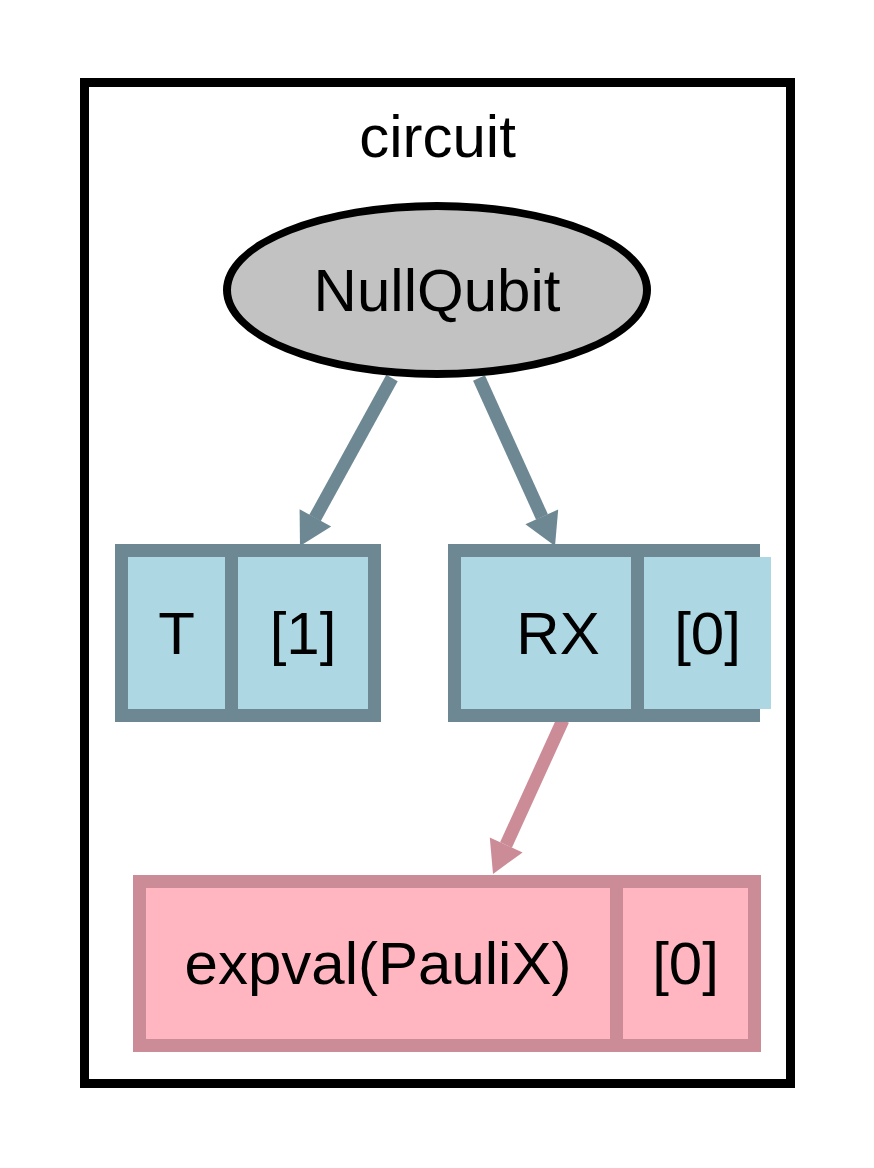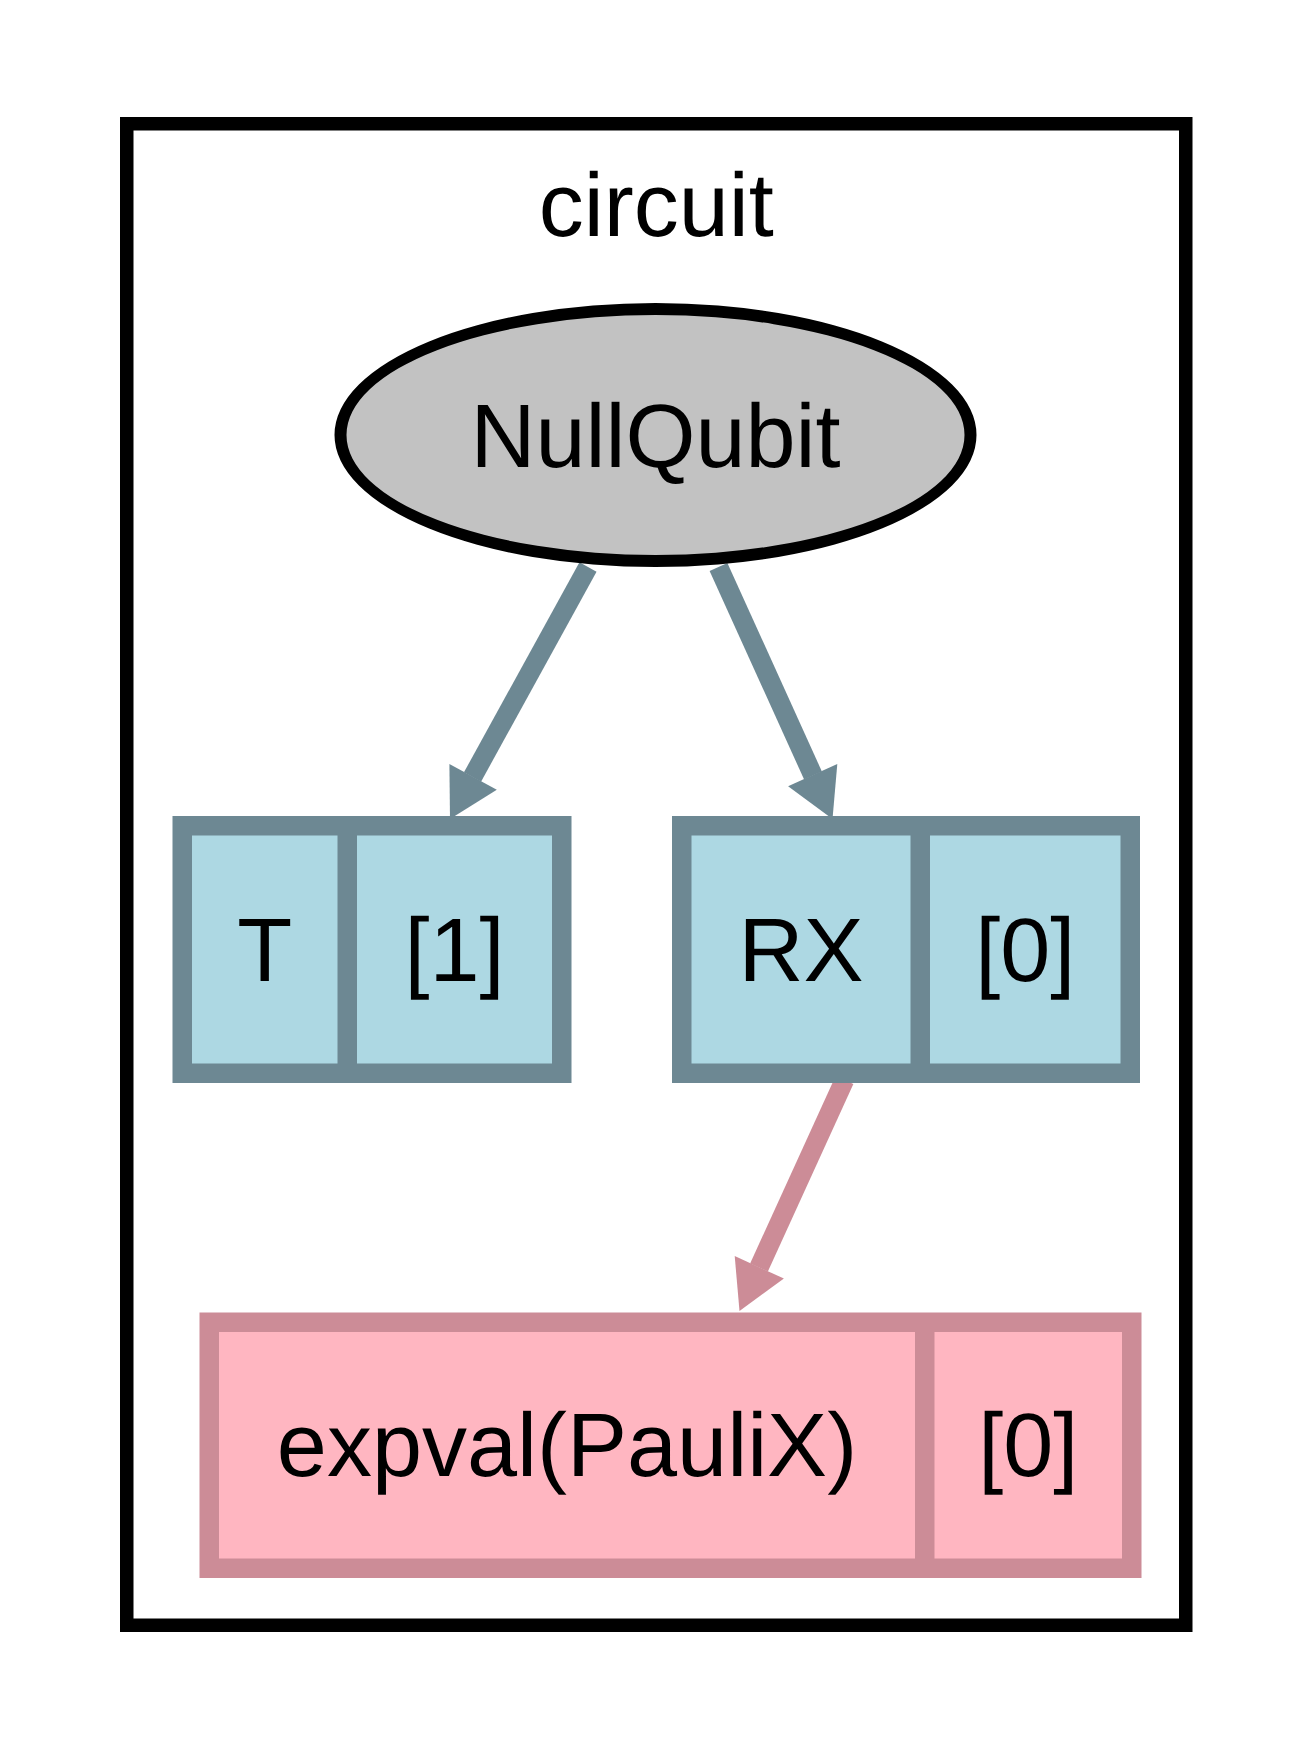--- a/index.html
+++ b/index.html
@@ -95,21 +95,21 @@
     height: 100%;
   }
   .record.blue .cell { background: var(--gate_fill, #ADD8E3); }
   .record.pink .cell { background: var(--measure_fill, #FFB6C1); }
 
   #node-t   { left: 115px; top: 544px; width: 266px; height: 178px; }
   #node-t .cell-op    { width: 97px;  }
   #node-t .cell-wires { width: 130px; }
 
   #node-rx  { left: 448px; top: 544px; width: 312px; height: 178px; }
-  #node-rx .cell-op    { width: 146px; }
+  #node-rx .cell-op    { width: 146px; padding-left: 24px; }
   #node-rx .cell-wires { width: 127px; }
 
   #node-expval { left: 133px; top: 875px; width: 628px; height: 177px; }
   #node-expval .cell-op    { width: 464px; }
   #node-expval .cell-wires { width: 125px; }
 </style>
 </head>
 <body>
 
 <div class="canvas">

